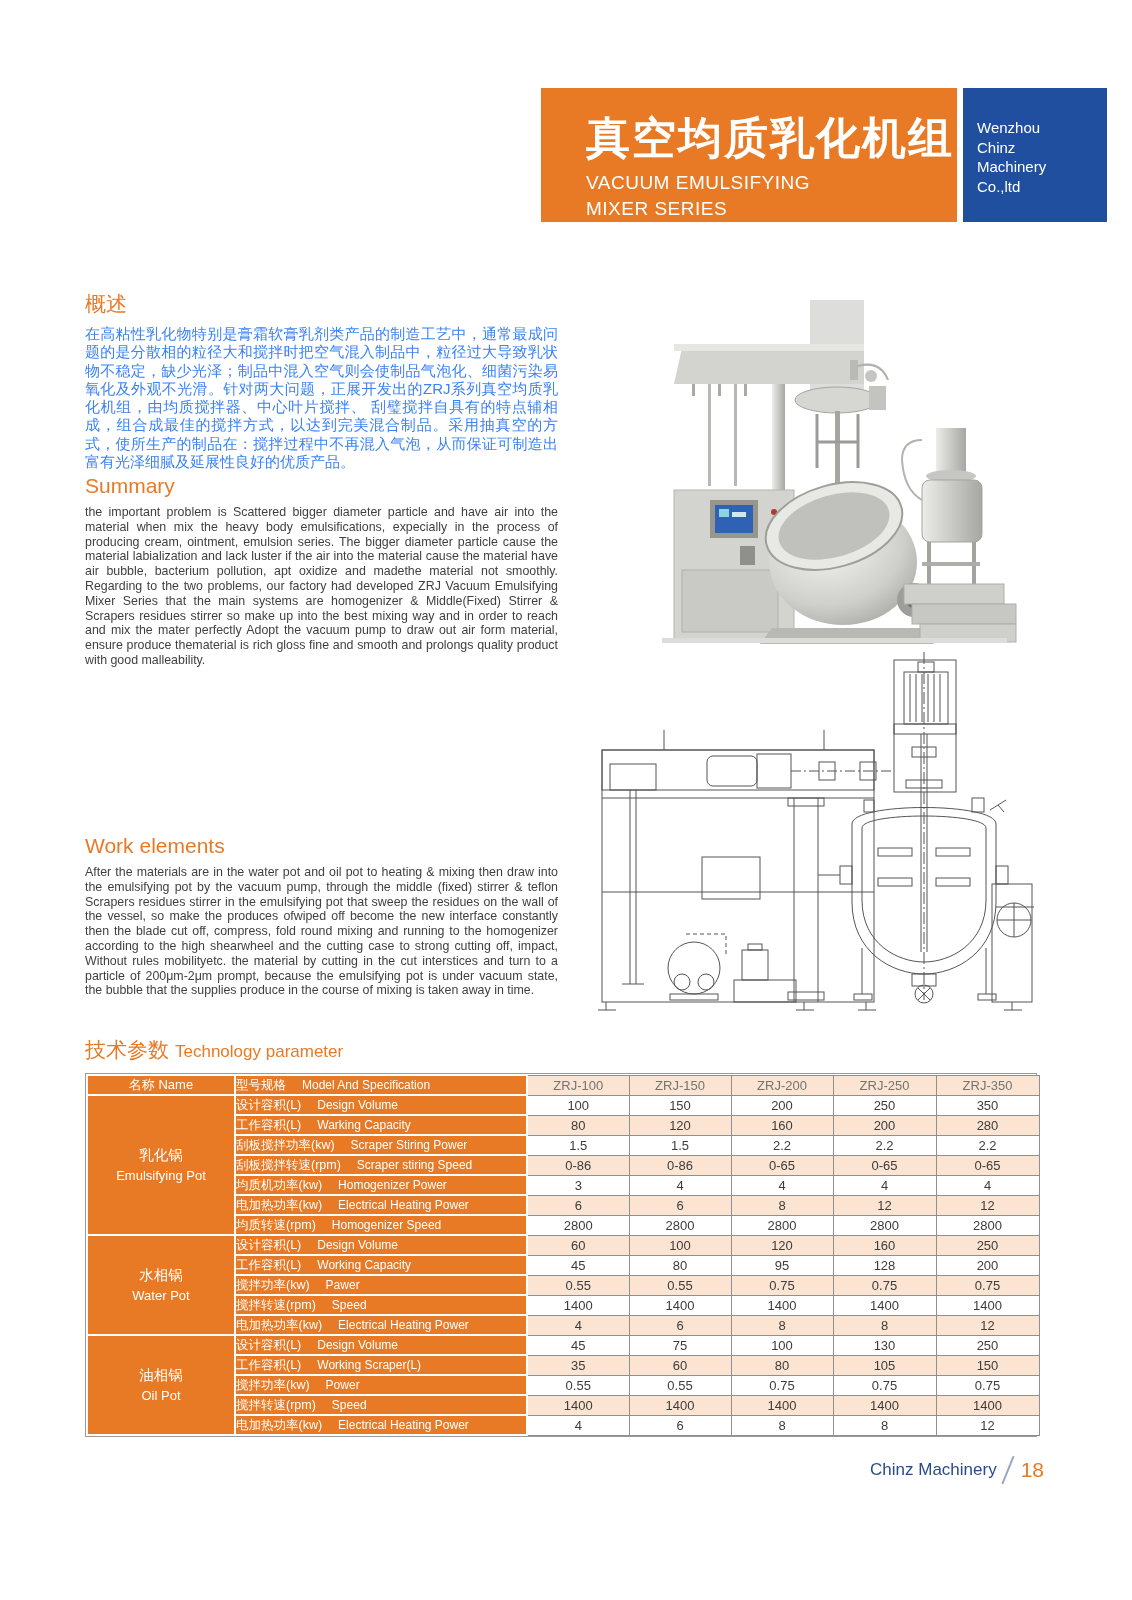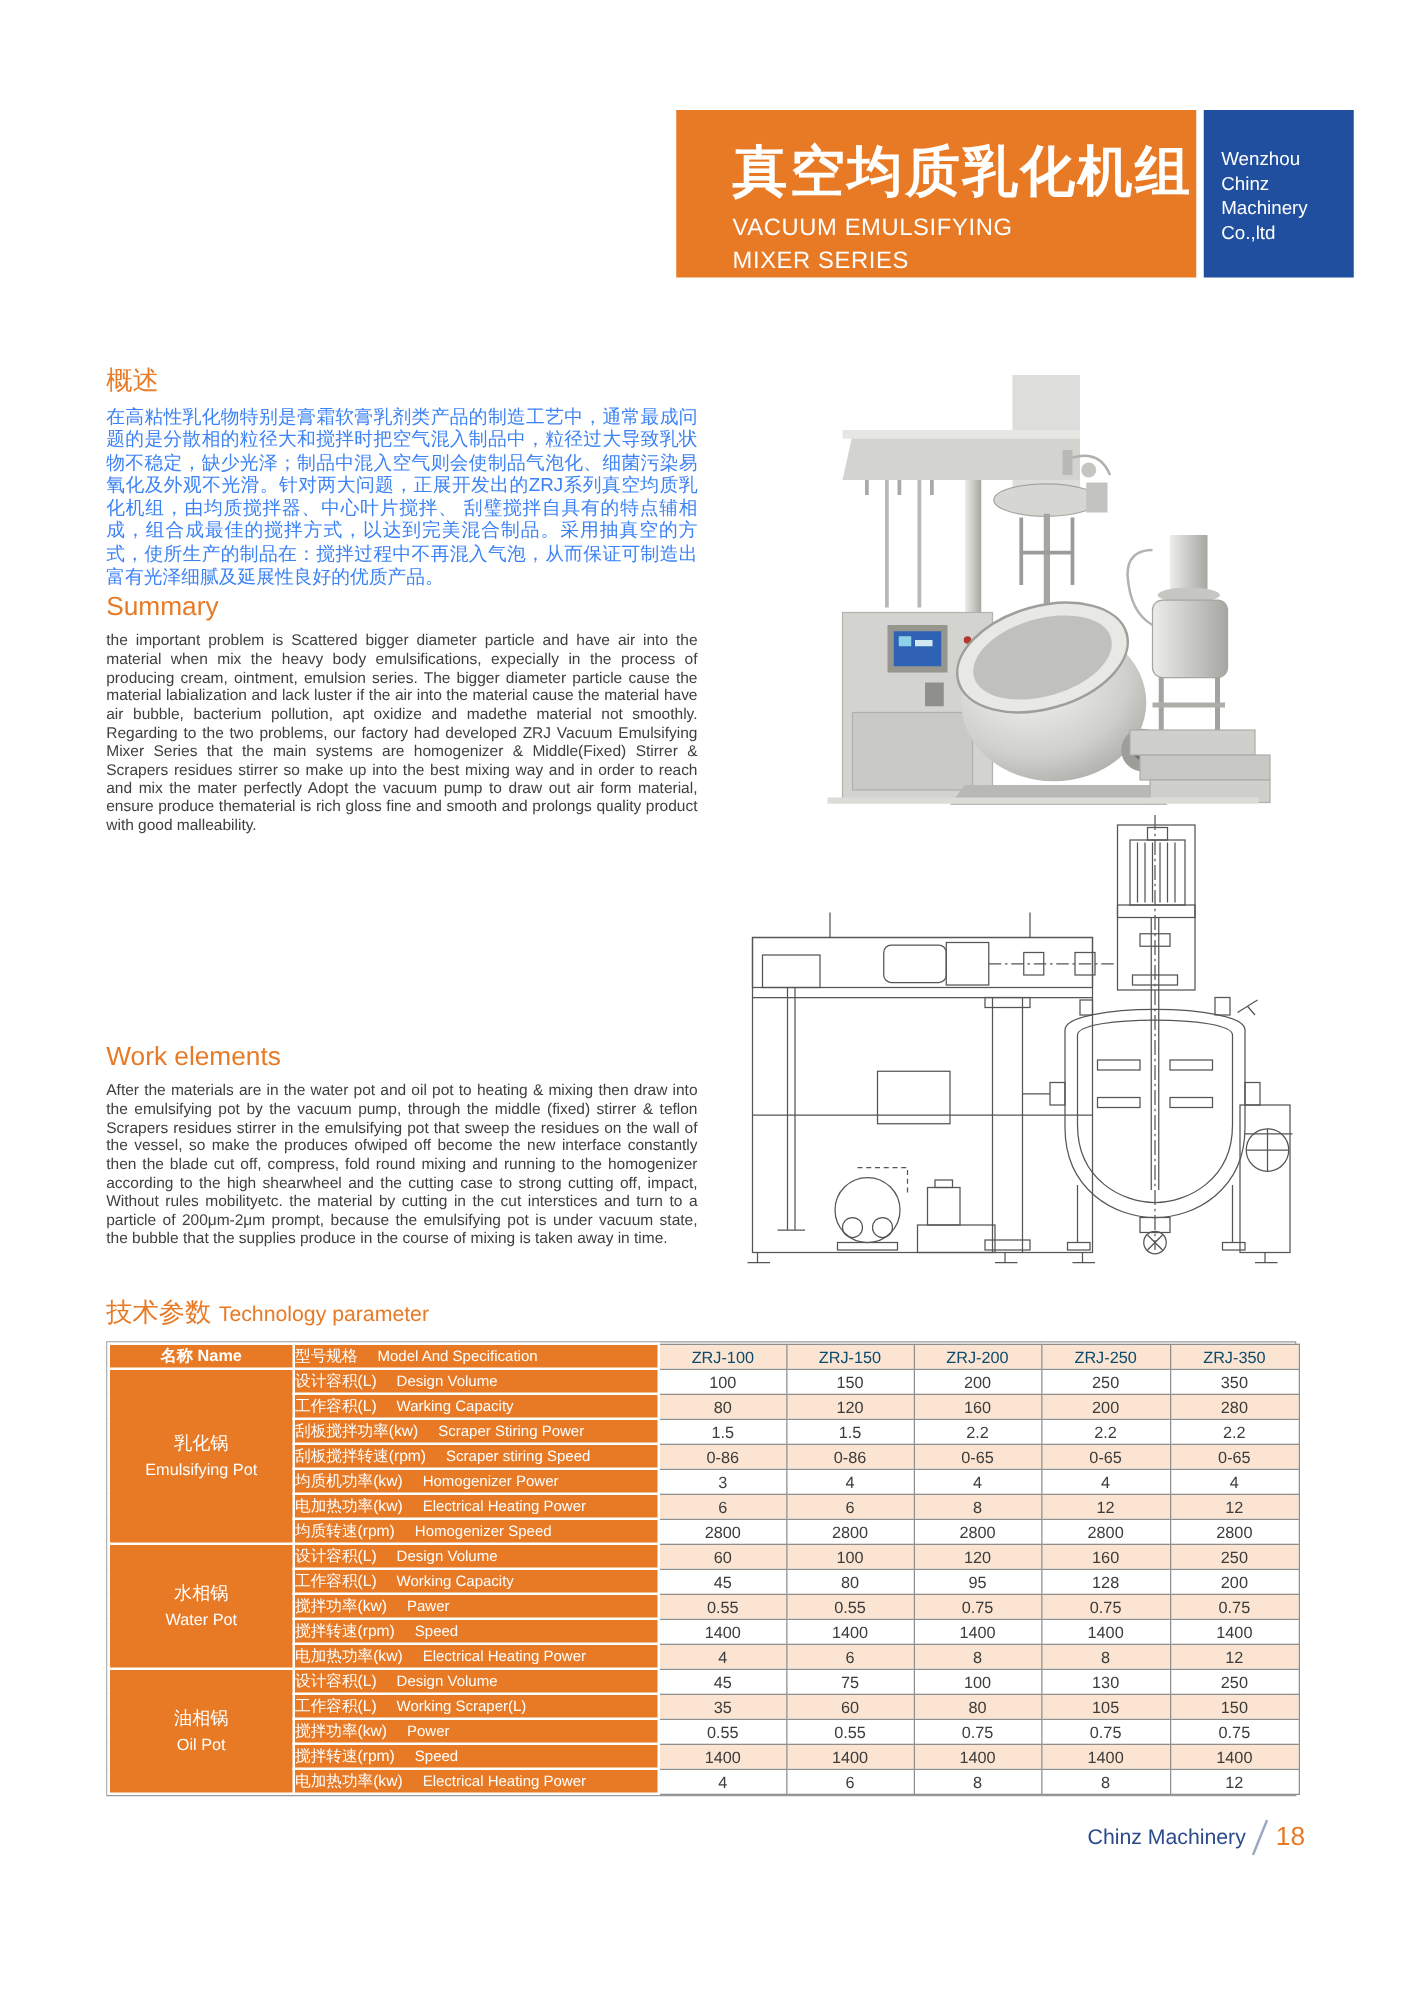--- a/index.html
+++ b/index.html
@@ -4,21 +4,21 @@
 <style>
   html,body{margin:0;padding:0;background:#ffffff;}
   .page{position:relative;width:1132px;height:1600px;background:#fff;
         font-family:"Liberation Sans",sans-serif;overflow:hidden;}
 
   
   .hdr-orange{position:absolute;left:541px;top:88px;width:416px;height:134px;
               background:#e87a25;color:#fff;box-sizing:border-box;padding:26px 0 0 45px;}
   .hdr-title-cn{font-size:44px;font-weight:bold;letter-spacing:2px;line-height:1.1;}
   .hdr-title-en{font-size:19px;margin-top:8px;width:260px;line-height:1.35;letter-spacing:.5px;}
-  .hdr-blue{position:absolute;left:963px;top:88px;width:120px;height:134px;
+  .hdr-blue{position:absolute;left:963px;top:88px;width:144px;height:134px;
             background:#1f4f9e;color:#fff;box-sizing:border-box;padding:30px 16px 0 14px;}
   .hdr-company{font-size:15px;line-height:1.3;width:80px;}
 
   
   .section{position:absolute;left:85px;width:473px;}
   .section h2{margin:0 0 7px 0;font-size:21px;font-weight:normal;color:#e87a25;}
   .section p{margin:0;text-align:justify;}
   p.cn{font-size:15px;line-height:18.3px;color:#3b82f6;}
   p.en{font-size:12.4px;line-height:14.8px;color:#3f3f3f;}
 
@@ -27,30 +27,30 @@
   .img-box svg{display:block;width:100%;height:100%;}
 
   
   .params{position:absolute;left:85px;top:1036px;width:952px;}
   .params-title{font-size:21px;color:#e87a25;margin:0 0 9px 0;font-weight:normal;}
   .params-title .en{font-size:17px;margin-left:6px;}
   .tbl-wrap{border:1px solid #9a9a9a;}
   table.param{border-collapse:collapse;width:952px;table-layout:fixed;}
   table.param td{height:20px;padding:0;vertical-align:middle;box-sizing:border-box;}
   td.c-orange{background:#e87a25;color:#fff;border:2px solid #fff;}
-  td.c-name{text-align:center;font-size:13px;font-weight:bold;}
+  td.c-name{text-align:center;font-size:13px;}
   td.c-spec{padding-left:10px;font-size:12.5px;}
   td.c-spec .en{font-size:12px;margin-left:16px;}
   td.c-group{text-align:center;margin-top:15px;}
   td.c-group .g-cn{font-size:14.5px;line-height:1.5;}
   td.c-group .g-en{font-size:13px;line-height:1.4;}
   td.c-val{border:1px solid #8f8f8f;text-align:center;font-size:13px;color:#3c3c3c;}
   tr.r-peach td.c-val{background:#fbe5d2;}
   tr.r-white td.c-val{background:#ffffff;}
-  td.c-model{color:#0c4a6e;}
+  td.c-model{color:#737373;}
 
   
   .footer{position:absolute;top:1455px;right:88px;display:flex;align-items:center;}
   .footer .brand{font-size:17px;color:#2b4a8b;}
   .footer .slash{display:inline-block;width:0;height:30px;border-left:2px solid #9aa7c0;
                  transform:rotate(22deg);margin:0 12px 0 10px;}
   .footer .pg{font-size:21px;color:#e87a25;}
 </style>
 </head>
 <body>

